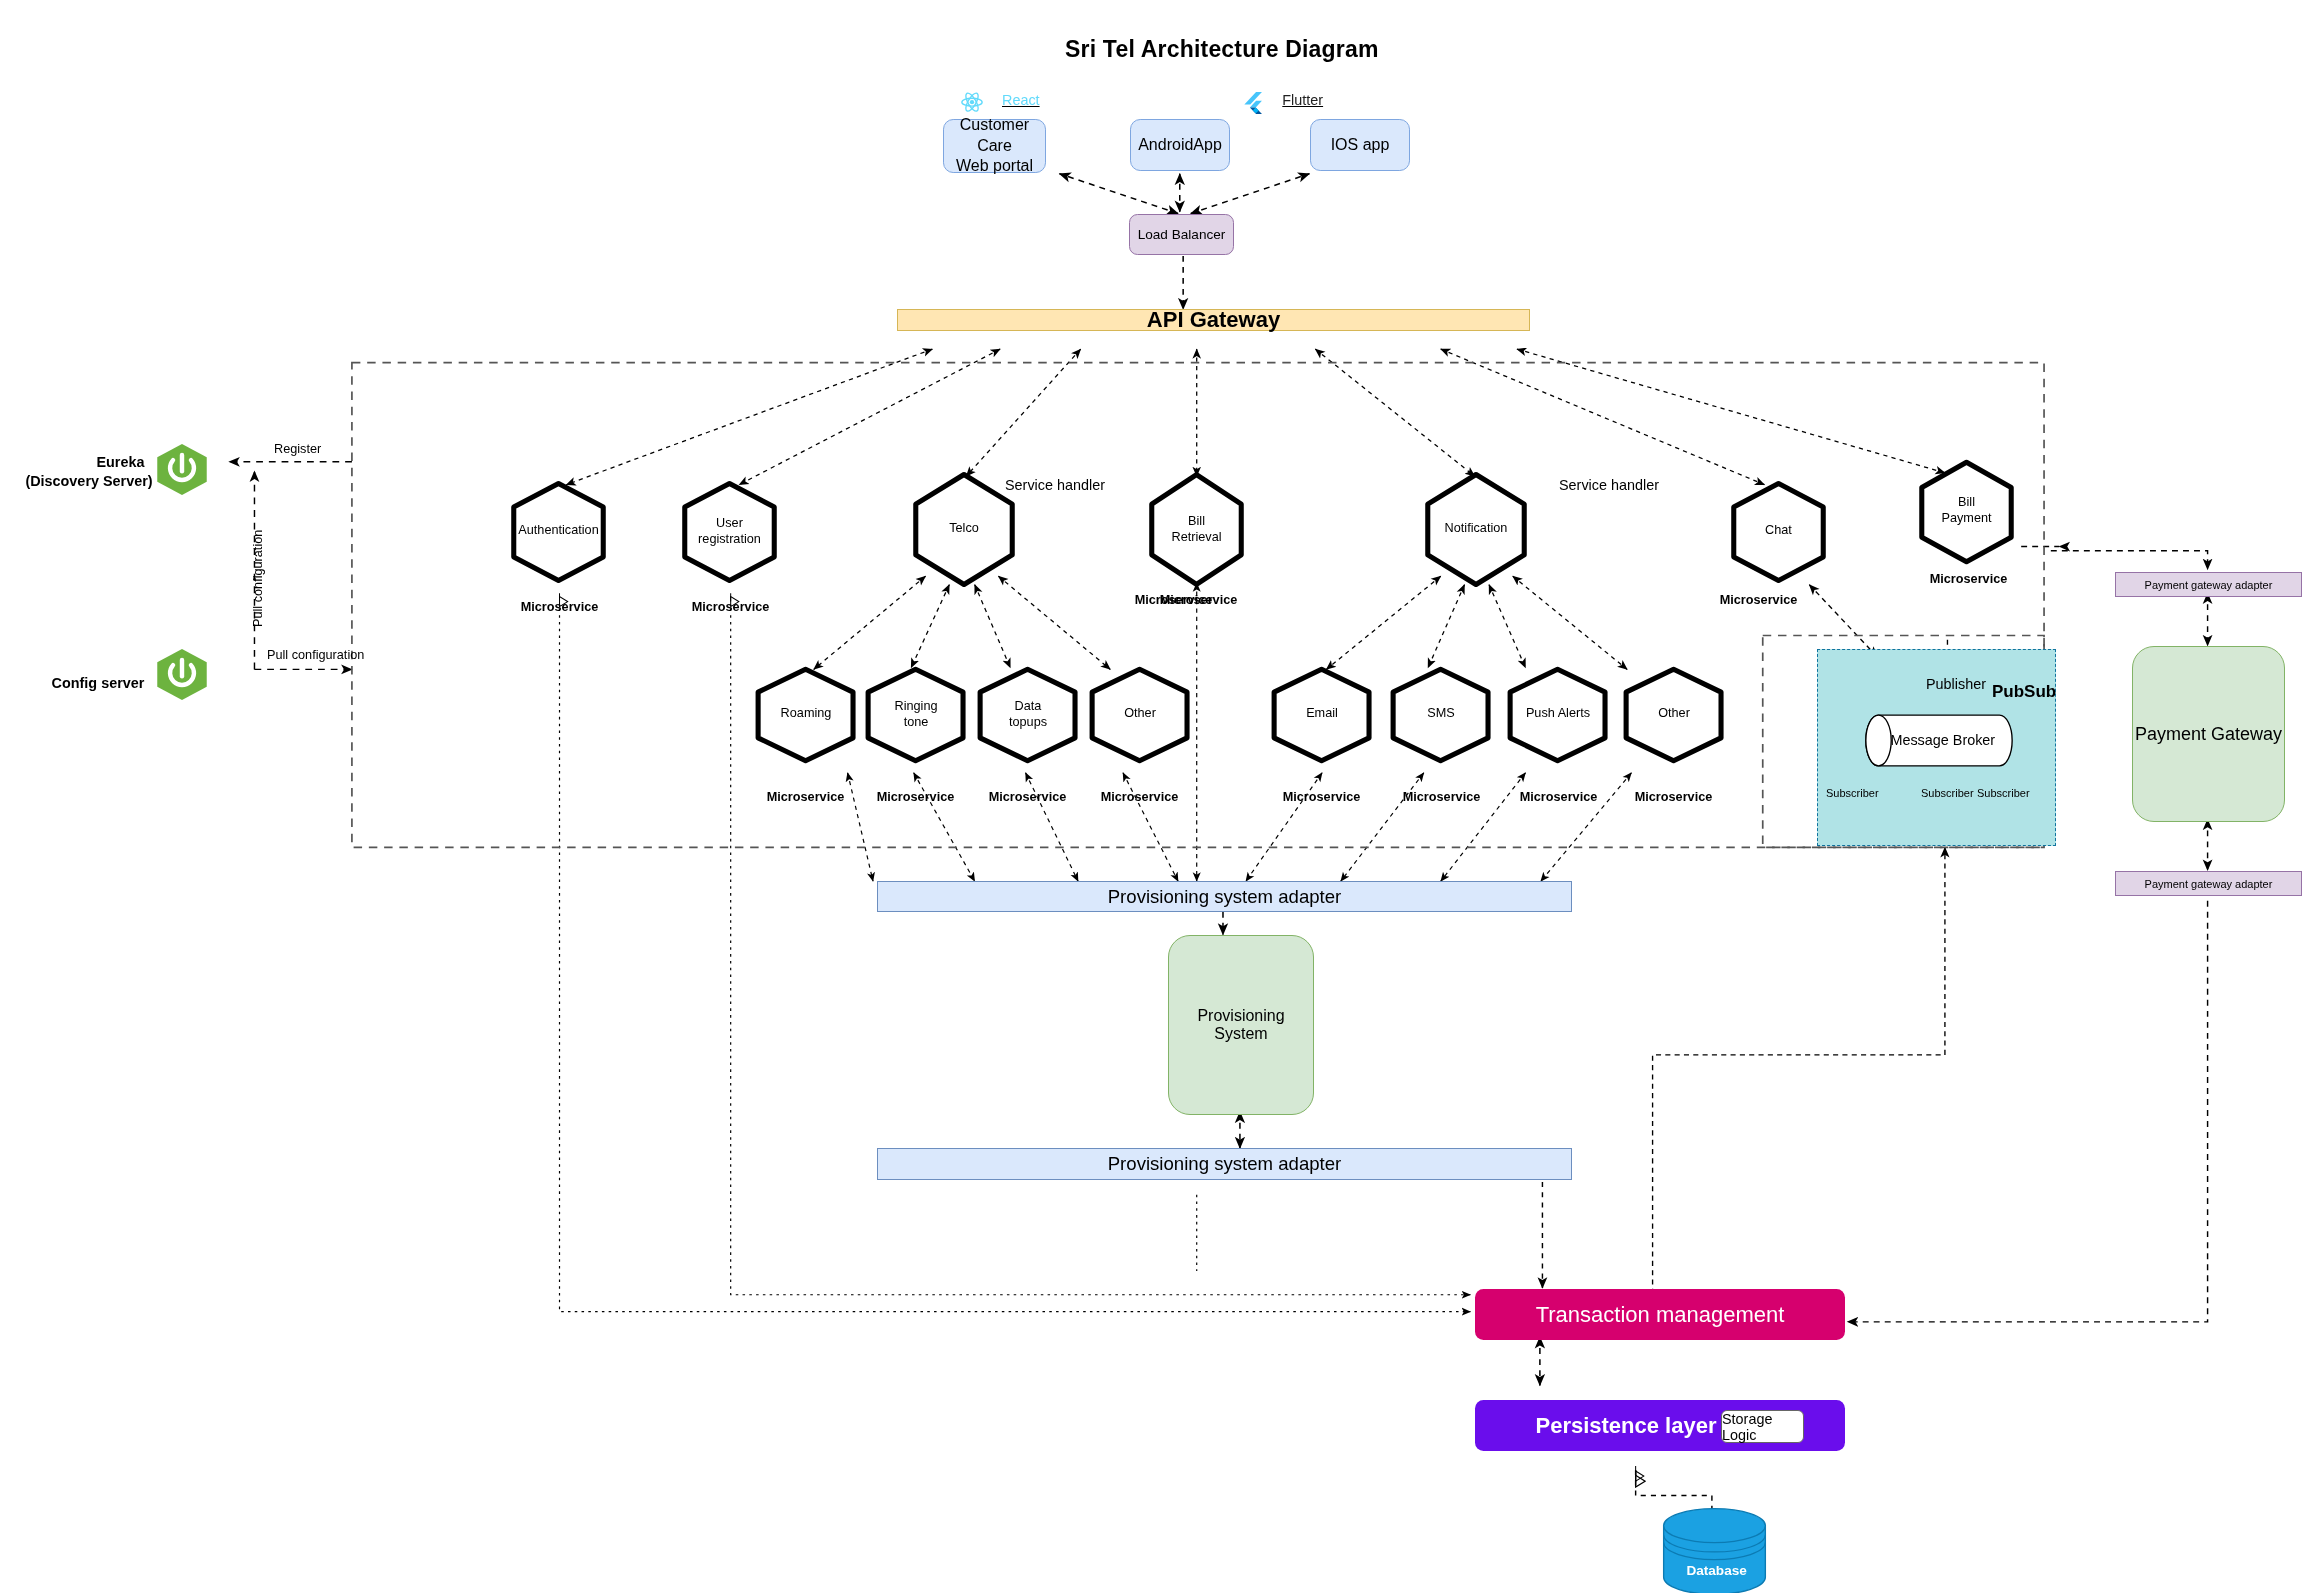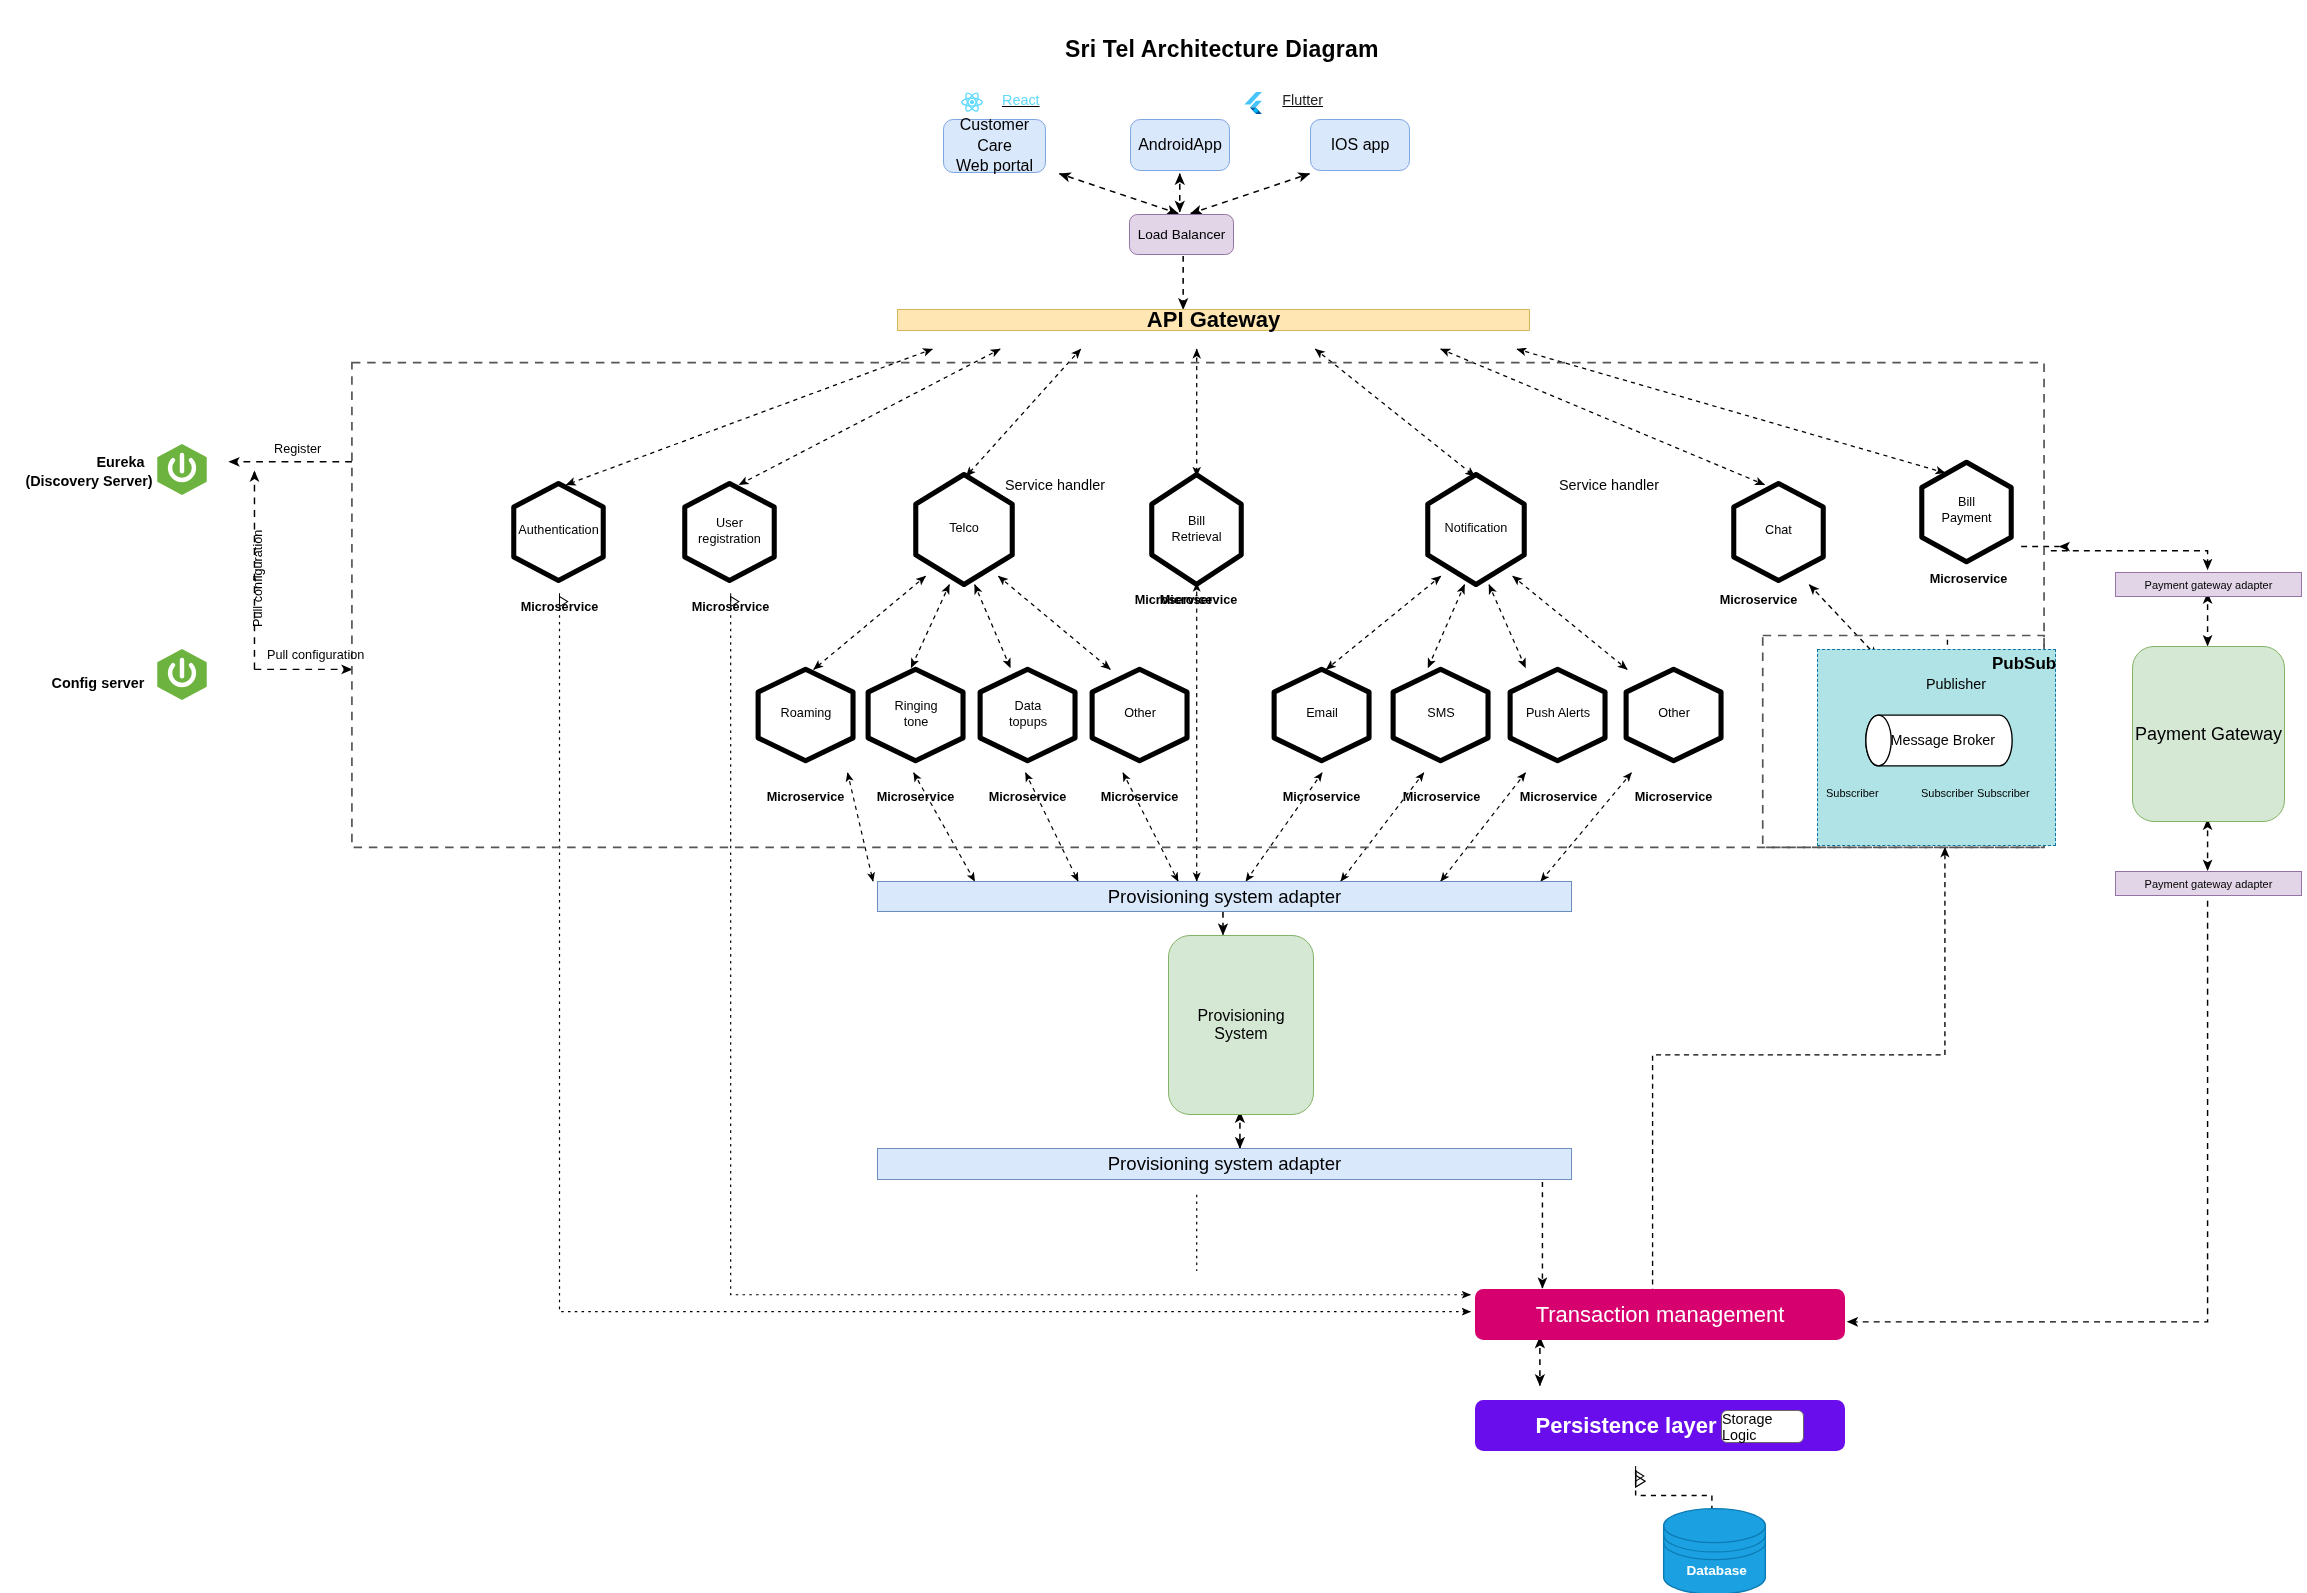--- a/index.html
+++ b/index.html
@@ -387,21 +387,21 @@
 
   <div class="hexwrap" style="left:1621px;top:665px;">
     <svg width="106" height="100" viewBox="0 0 125 118">
       <polygon points="62,5 118,32 118,86 62,113 6,86 6,32" fill="#fff" stroke="#000" stroke-width="6" stroke-linejoin="round"></polygon>
     </svg>
     <div class="hextext" style="top:41px;">Other</div>
   </div>
   <div class="ms-label" style="left:1629px;top:790px;width:89px;">Microservice</div>
 
   <div class="node pubsub" style="left:1817px;top:649px;width:239px;height:197px;"></div>
-  <div class="pubsub-title" style="left:1992px;top:654px;">PubSub</div>
+  <div class="pubsub-title" style="left:1992px;top:682px;">PubSub</div>
   <div class="broker-txt" style="left:1926px;top:676px;">Publisher</div>
 
   <div class="broker" style="left:1865px;top:714px;">
     <svg width="148" height="53" viewBox="0 0 175 62">
       <path d="M16,1 L159,1 A15,30 0 0 1 159,61 L16,61 A15,30 0 0 1 16,1 Z" fill="#fff" stroke="#000" stroke-width="1.6"></path>
       <ellipse cx="16" cy="31" rx="15" ry="30" fill="#fff" stroke="#000" stroke-width="1.6"></ellipse>
     </svg>
     <div style="position:absolute;left:25.4px;top:18px;font-size:14.4px;color:#000;white-space:nowrap;">Message Broker</div>
   </div>
 

